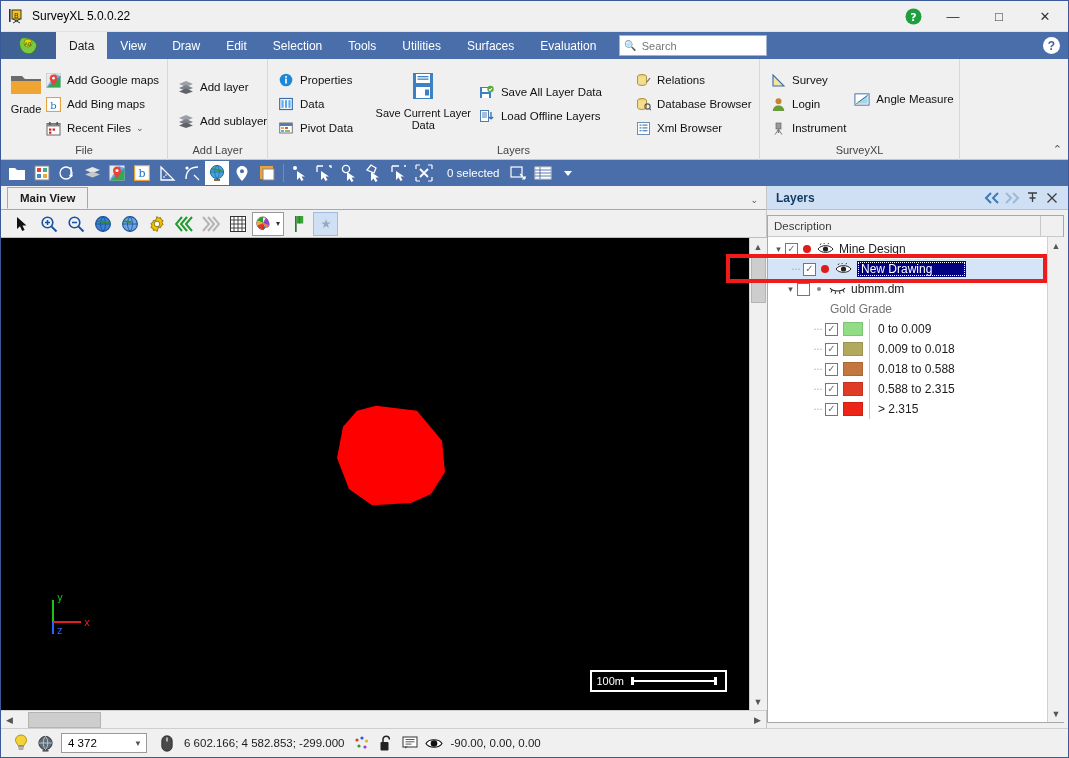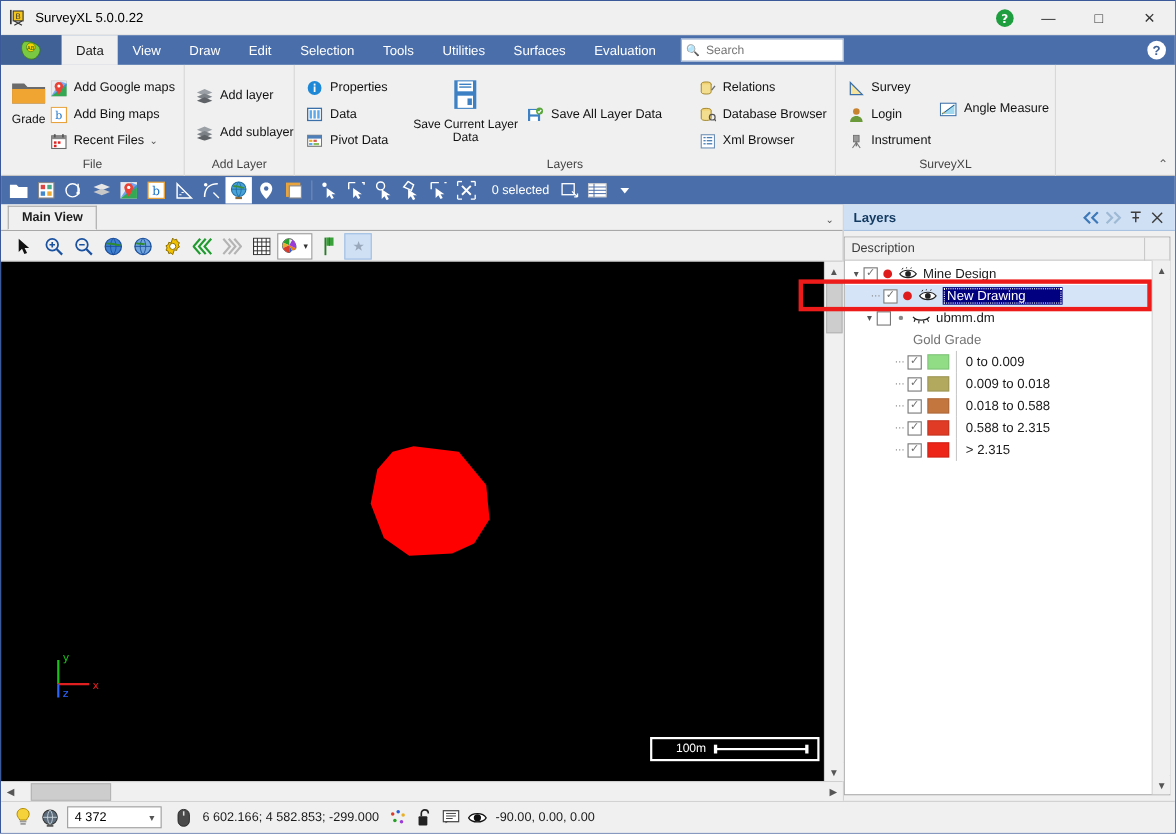--- a/index.html
+++ b/index.html
@@ -65,21 +65,21 @@
   .vbtn.lastsel { background:#cfe0f5; border:1px solid #9fbde2; }
   .canvas-wrap { flex:1 1 auto; position:relative; display:flex; min-height:0; }
   .canvas { flex:1 1 auto; background:#000; position:relative; overflow:hidden; }
   .vscroll { width:17px; background:#f0f0f0; border-left:1px solid #cfcfcf; display:flex; flex-direction:column; align-items:center; }
   .sc-arrow { width:17px; height:17px; display:flex; align-items:center; justify-content:center; color:#555; font-size:9px; background:#f0f0f0; }
   .sc-track { flex:1 1 auto; width:17px; background:#f0f0f0; position:relative; }
   .sc-thumb { position:absolute; left:1px; width:15px; background:#cdcdcd; border:1px solid #b4b4b4; }
   .hscroll { height:18px; background:#f0f0f0; border-top:1px solid #cfcfcf; display:flex; align-items:center; position:relative; }
   .hthumb { position:absolute; height:16px; background:#cdcdcd; border:1px solid #b4b4b4; top:1px; }
 
-  .scalebar { position:absolute; right:4px; bottom:18px; background:#000; border:2px solid #fff; padding:3px 8px 3px 21px; display:flex; align-items:center; }
+  .scalebar { position:absolute; right:22px; bottom:18px; background:#000; border:2px solid #fff; padding:3px 8px 3px 4px; display:flex; align-items:center; }
   .scalebar .txt { color:#fff; font-size:11px; margin-right:7px; font-family:"Liberation Sans", sans-serif; }
   .scalebar .bar { width:86px; height:8px; position:relative; }
   .scalebar .bar:before, .scalebar .bar:after { content:""; position:absolute; top:0; width:3px; height:8px; background:#fff; }
   .scalebar .bar:before { left:0; } .scalebar .bar:after { right:0; }
   .scalebar .bar i { position:absolute; left:2px; right:2px; top:3px; height:2px; background:#fff; display:block; }
 
   .axisgizmo { position:absolute; left:44px; bottom:72px; width:46px; height:46px; }
 
   
   .layers { width:302px; background:#f0f0f0; display:flex; flex-direction:column; border-left:1px solid #c6c6c6; }
@@ -316,20 +316,32 @@
             <span class="ic">
               <svg width="15" height="15" viewBox="0 0 15 15">
                 <rect x="1" y="2" width="11" height="11" fill="#3d81c4"></rect>
                 <rect x="3" y="3" width="7" height="4" fill="#fff"></rect>
                 <rect x="3" y="9" width="7" height="4" fill="#fff"></rect>
                 <circle cx="11.5" cy="4" r="3.2" fill="#5aa83c"></circle>
                 <path d="M10 4.2 l1 1.1 l2-2.3" stroke="#fff" stroke-width="1.1" fill="none"></path>
               </svg>
             </span>
             <span class="lbl">Save All Layer Data</span>
+          </div>
+          <div class="smallbtn">
+            <span class="ic">
+              <svg width="15" height="15" viewBox="0 0 15 15">
+                <rect x="1.5" y="1.5" width="8" height="11" fill="#fff" stroke="#4a7fb5" stroke-width="1"></rect>
+                <rect x="3" y="3.5" width="5" height="1" fill="#4a7fb5"></rect>
+                <rect x="3" y="5.5" width="5" height="1" fill="#4a7fb5"></rect>
+                <rect x="3" y="7.5" width="5" height="1" fill="#4a7fb5"></rect>
+                <path d="M12 3 v7 M12 10 l-2-2 M12 10 l2-2" stroke="#2f6fb5" stroke-width="1.3" fill="none"></path>
+              </svg>
+            </span>
+            <span class="lbl">Load Offline Layers</span>
           </div>
         </div>
 
         <div class="smallcol" style="width:120px">
           <div class="smallbtn">
             <span class="ic">
               <svg width="15" height="15" viewBox="0 0 15 15">
                 <ellipse cx="6" cy="3.5" rx="4.5" ry="2" fill="#f0d070" stroke="#9a7d1e" stroke-width="0.8"></ellipse>
                 <path d="M1.5 3.5 v7 a4.5 2 0 0 0 9 0 v-7" fill="#f3dd8e" stroke="#9a7d1e" stroke-width="0.8"></path>
                 <path d="M11 9 l3 -4" stroke="#6a6a6a" stroke-width="1.2"></path>

